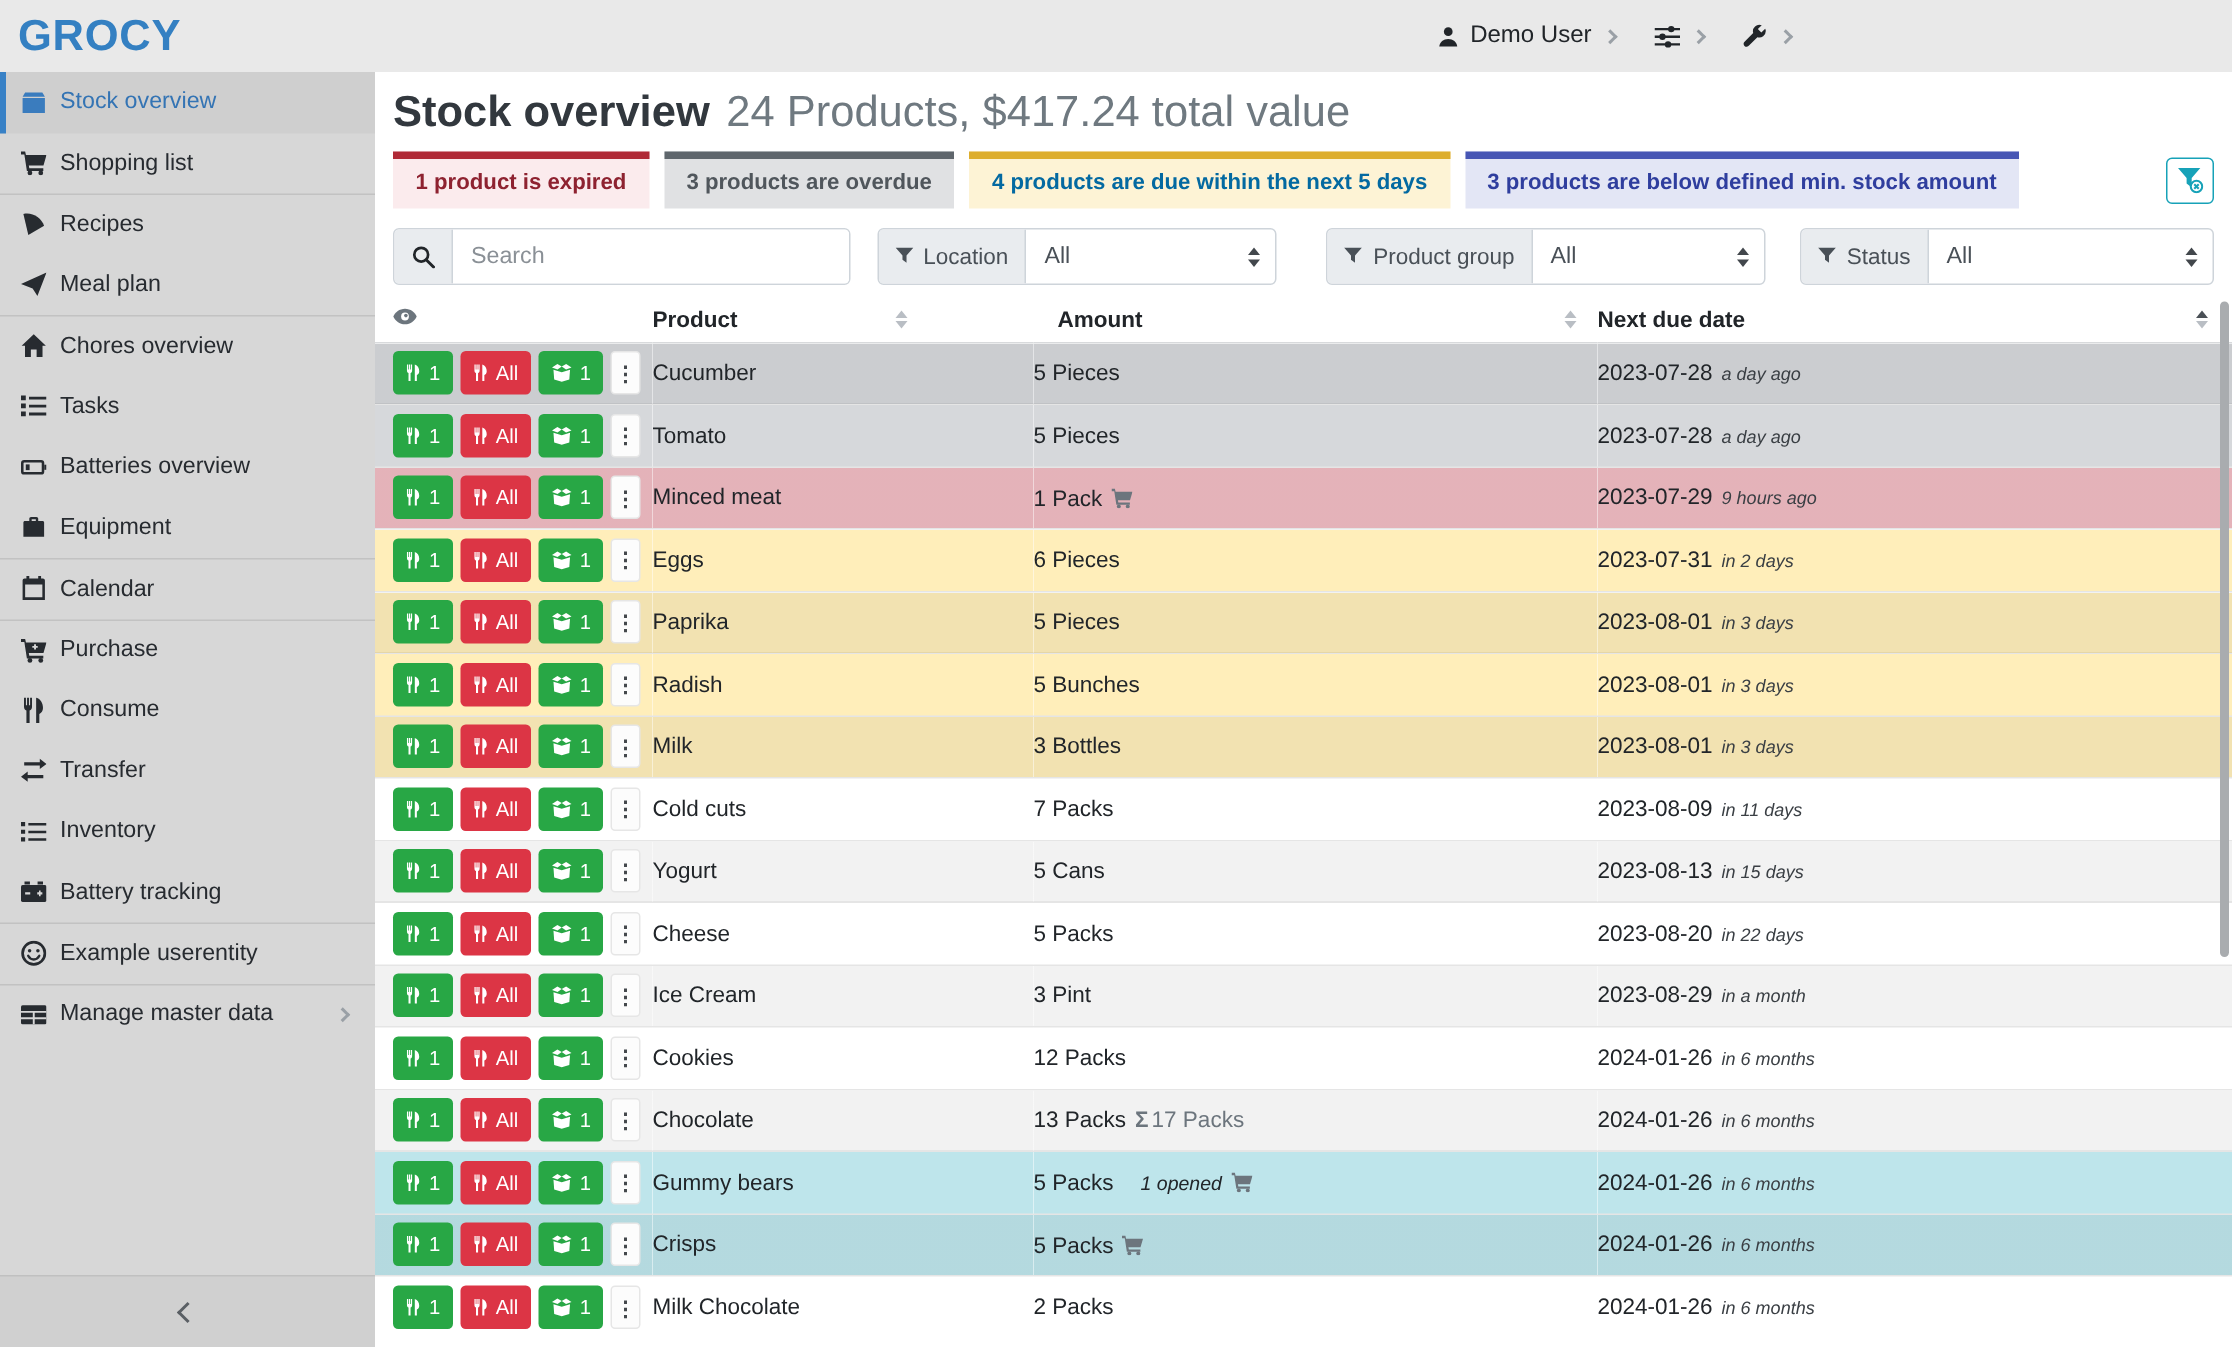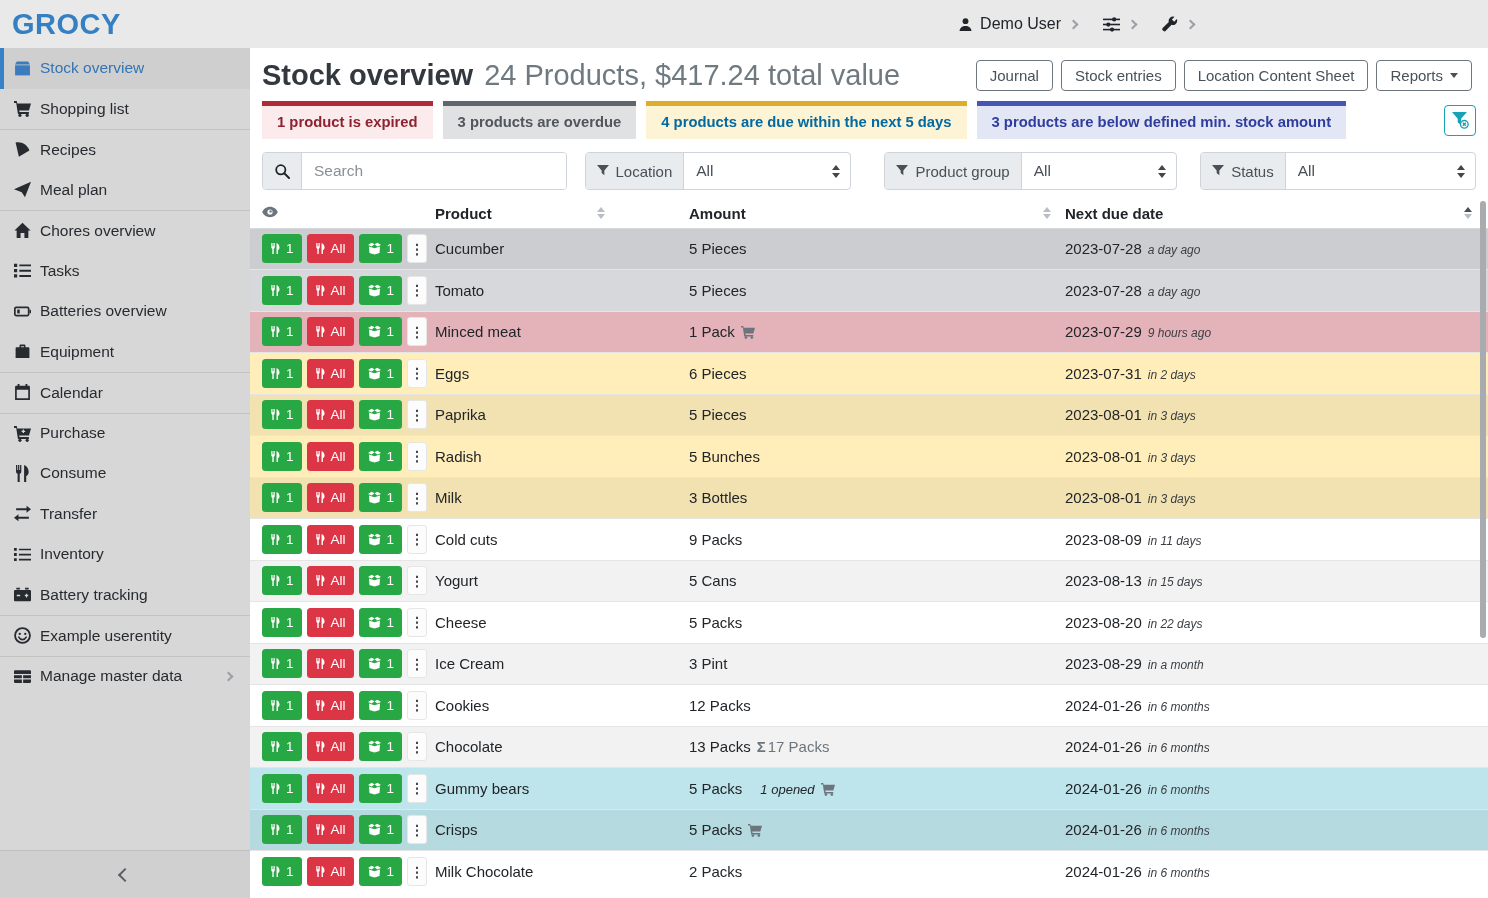--- a/index.html
+++ b/index.html
@@ -64,21 +64,21 @@
   .stepper .up { border-bottom:5px solid #42474c; }
   .stepper .dn { border-top:5px solid #42474c; }
 
   
   table { border-collapse:collapse; width:100%; table-layout:fixed; margin-top:9px; }
   col.c-actions { width:185px; } col.c-product { width:254px; } col.c-amount { width:376px; }
   th { text-align:left; font-size:15px; font-weight:700; color:#212529; height:29px;
     border-bottom:1px solid #d8dadc; padding:0; vertical-align:middle; }
   th .th-flex { display:flex; align-items:center; }
   th.th-product .th-flex { padding-right:84px; }
-  th.th-amount .th-flex { padding-right:14px; }
+  th.th-amount .th-flex { padding-right:14px;margin-left:16px; }
   th.th-date .th-flex { padding-right:16px; }
   .th-spacer { flex:1; }
   .sort { display:inline-flex; flex-direction:column; gap:2px; }
   .sort i { width:0; height:0; border-left:4.5px solid transparent; border-right:4.5px solid transparent; }
   .sort .up { border-bottom:5.5px solid #b9bec4; }
   .sort .dn { border-top:5.5px solid #b9bec4; }
   .sort.asc .up { border-bottom-color:#4a5056; }
   th.th-eye { padding-left:12px; color:#6c757d; }
   td { height:41.5px; border-top:1px solid rgba(0,0,0,0.10); font-size:15px; color:#212529;
     vertical-align:middle; padding:0 8px 0 0; overflow:hidden; white-space:nowrap; }
@@ -261,35 +261,20 @@
   <div class="collapse-band">
     <span class="chev-left"></span>
   </div>
 </div>
 
 <div class="main">
 
   <div class="title-row">
     <span class="page-title">Stock overview</span>
     <span class="page-subtitle">24 Products, $417.24 total value</span>
-    <div class="toolbar">
-      <button class="tool-btn">
-          <span>Journal</span>
-        </button>
-      <button class="tool-btn">
-          <span>Stock entries</span>
-        </button>
-      <button class="tool-btn">
-          <span>Location Content Sheet</span>
-        </button>
-      <button class="tool-btn">
-          <span>Reports</span>
-          <span class="caret-down"></span>
-        </button>
-    </div>
   </div>
 
   <div class="banner-row">
     <div class="banner" style="border-top-color: rgb(176, 42, 55); background: rgb(251, 235, 237); color: rgb(142, 34, 48);">1 product is expired</div>
     <div class="banner" style="border-top-color: rgb(95, 102, 108); background: rgb(224, 225, 227); color: rgb(80, 86, 92);">3 products are overdue</div>
     <div class="banner" style="border-top-color: rgb(221, 174, 46); background: rgb(253, 243, 213); color: #0369a1;">4 products are due within the next 5 days</div>
     <div class="banner" style="border-top-color: rgb(71, 86, 180); background: rgb(227, 230, 245); color: rgb(47, 62, 158);">3 products are below defined min. stock amount</div>
     <div class="filter-clear-btn">
       <svg class="ic" width="17" height="17" viewBox="0 0 16 16" fill="currentColor">
           <path d="M0 0h14l-5.4 6.3v5.9L5.4 9.8V6.3z"></path>
@@ -655,21 +640,21 @@
                   <path d="M1.2 5.5 8 7.6l6.8-2.1-.6 8L8 15.4l-6.2-1.9z"></path>
                   <path d="M0 3.7 4.4.9l3.6 2-3.5 2.5z"></path>
                   <path d="M16 3.7 11.6.9 8 2.9l3.5 2.5z"></path>
                 </svg>
                 <span>1</span>
               </button>
               <button class="dots-btn">⋮</button>
             </span>
           </td>
           <td>Cold cuts</td>
-          <td><span>9 Packs</span></td>
+          <td><span>7 Packs</span></td>
           <td><span>2023-08-09</span><span class="ago">in 11 days</span></td>
         </tr>
         <tr style="background-color: rgb(255, 255, 255);">
           <td class="td-actions">
             <span class="act-wrap">
               <button class="rbtn green">
                 <svg class="ic " width="11" height="13" viewBox="0 0 16 16" fill="currentColor">
                   <path d="M1.9 0h1.2v4.8h.7V0H5v4.8h.7V0h1.2v6c0 1-.6 1.9-1.5 2.2V16H3.4V8.2C2.5 7.9 1.9 7 1.9 6z"></path>
                   <path d="M9.5 0c2.8.8 4.3 3.7 4.3 6.6 0 1.9-1 3.2-2.3 3.7V16H9.5z"></path>
                 </svg>

